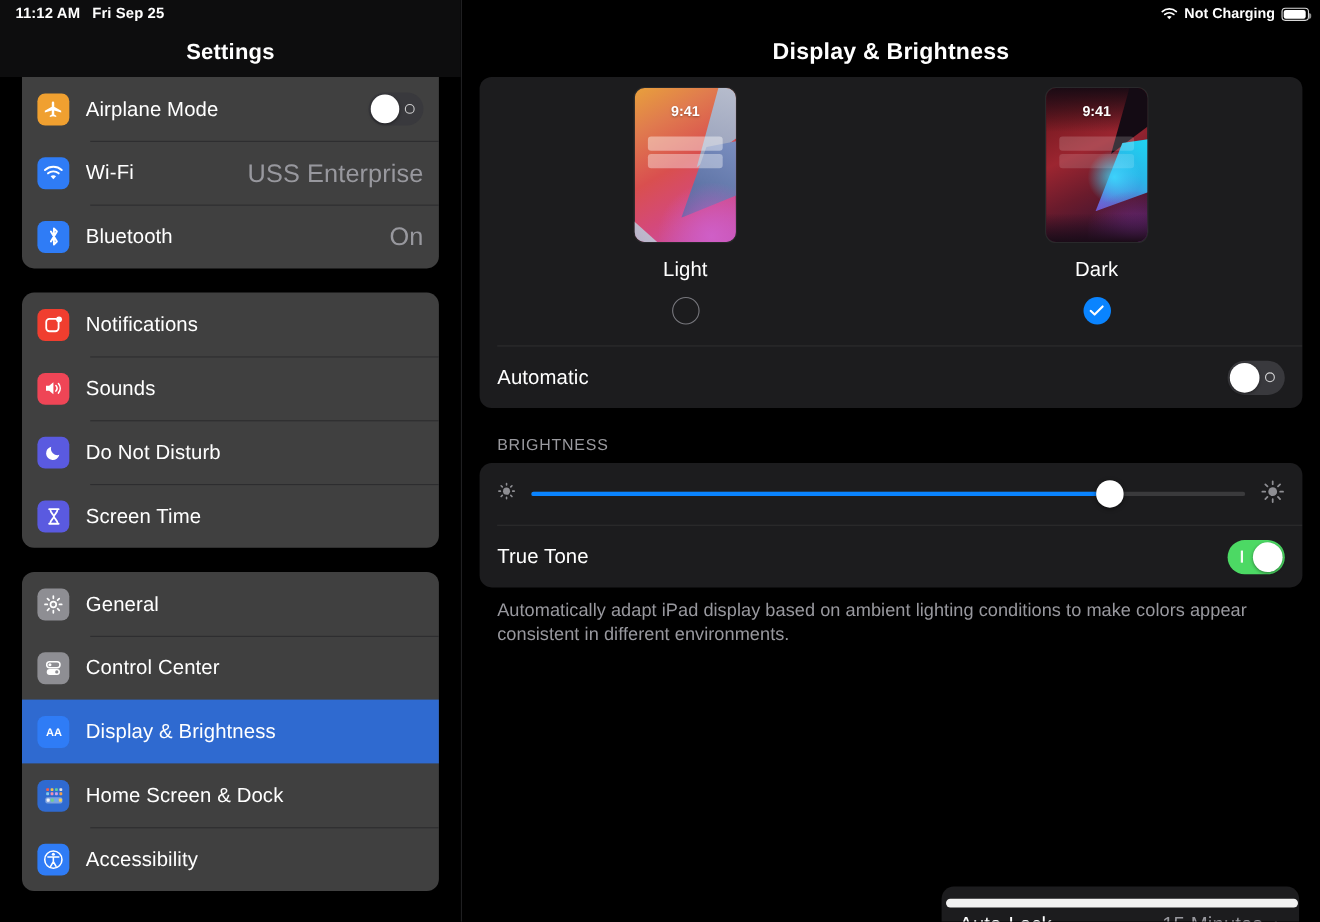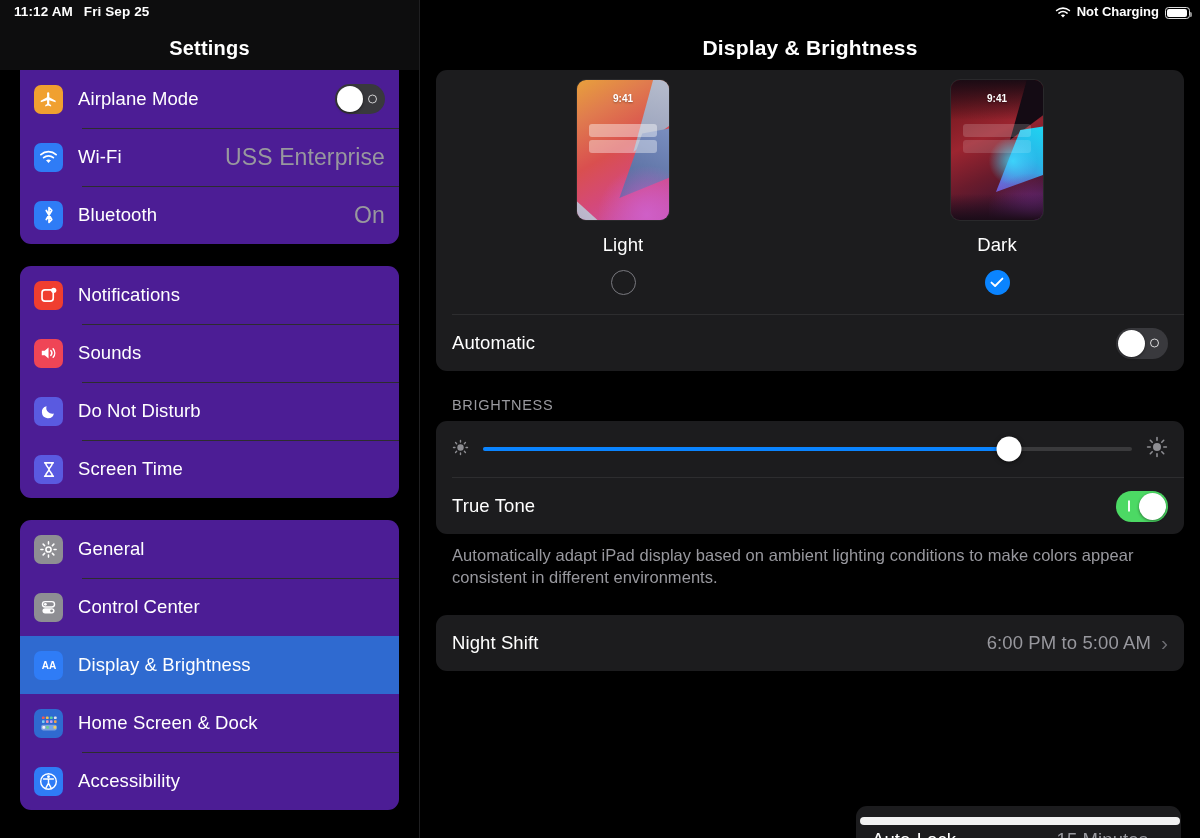--- a/index.html
+++ b/index.html
@@ -53,21 +53,21 @@
   .sidebar-header {
     height:70px; display:flex; align-items:flex-end;
     justify-content:center; padding-bottom:10px;
     background:#0d0d0e;
   }
   .sidebar-title { font-size:20px; font-weight:bold; letter-spacing:.2px; }
 
   .sb-scroll { padding:0 20px; }
 
   .group {
-    background:#4c1d95; border-radius:11px;
+    background:#404040; border-radius:11px;
     overflow:hidden; margin-bottom:22px;
   }
   .group.first { margin-top:0; border-radius:0 0 11px 11px; }
 
   .row {
     display:flex; align-items:center;
     height:58px; padding:0 14px 0 14px;
     position:relative;
   }
   .row + .row::before {
@@ -129,21 +129,21 @@
   .preview-col {
     flex:1; display:flex; flex-direction:column; align-items:center;
   }
   .thumb {
     width:92px; height:140px; border-radius:9px;
     position:relative; overflow:hidden;
     box-shadow:0 0 0 1px rgba(255,255,255,.06);
   }
   .thumb .tw-time {
     position:absolute; left:0; right:0; top:13px; text-align:center;
-    font-size:10px; font-weight:600; color:#fff; z-index:4;
+    font-size:13px; font-weight:600; color:#fff; z-index:4;
     text-shadow:0 1px 2px rgba(0,0,0,.35);
   }
   .thumb .bar {
     position:absolute; left:12px; width:68px; height:13px;
     border-radius:3px; z-index:3;
   }
   .thumb .bar.b1 { top:44px; }
   .thumb .bar.b2 { top:60px; }
 
   
@@ -557,27 +557,20 @@
           <span class="crow-label">True Tone</span>
           <span class="toggle on">
             <span class="knob"></span>
               <span class="mark"></span>
           </span>
         </div>
       </div>
 
       <div class="footnote">Automatically adapt iPad display based on ambient lighting conditions to make colors appear consistent in different environments.</div>
 
-      <div class="card" style="margin-top:26px">
-        <div class="crow">
-          <span class="crow-label">Night Shift</span>
-          <span class="crow-value">6:00 PM to 5:00 AM</span>
-          <span class="chev">›</span>
-        </div>
-      </div>
     </div>
 
     <div class="partial-card">
       <div class="crow">
         <span class="crow-label">Auto-Lock</span>
         <span class="crow-value">15 Minutes</span>
         <span class="chev">›</span>
       </div>
     </div>
 

